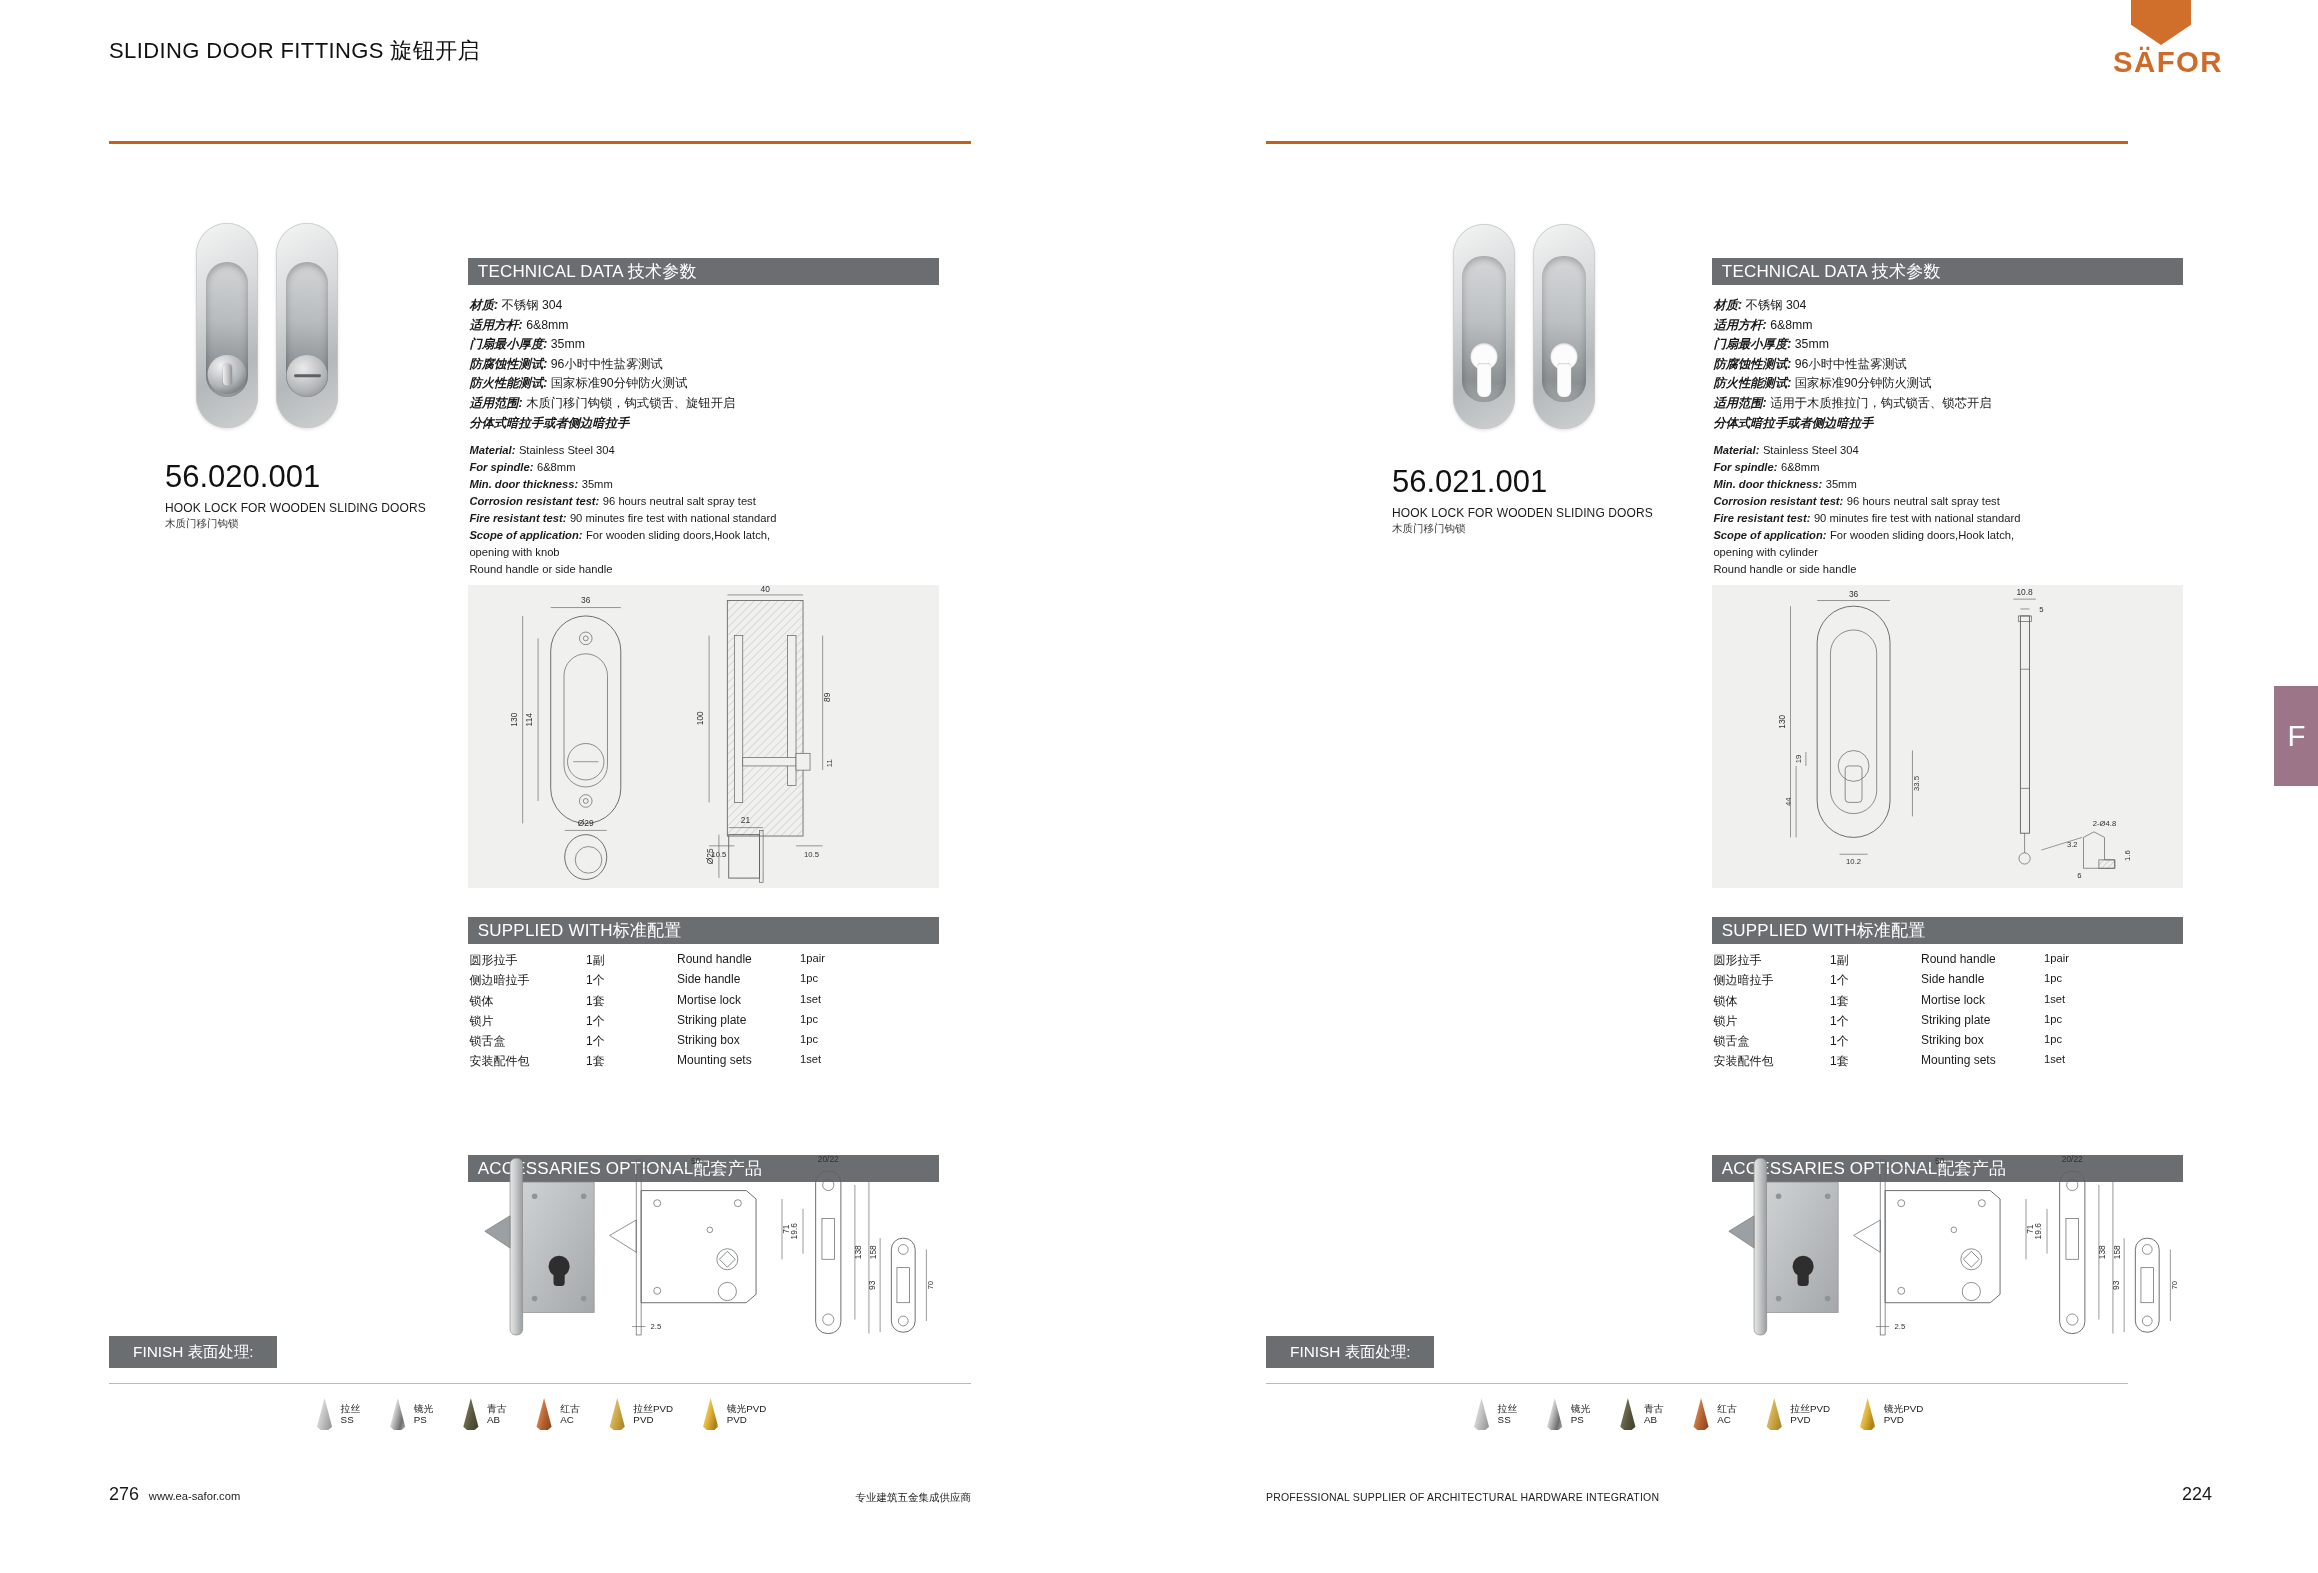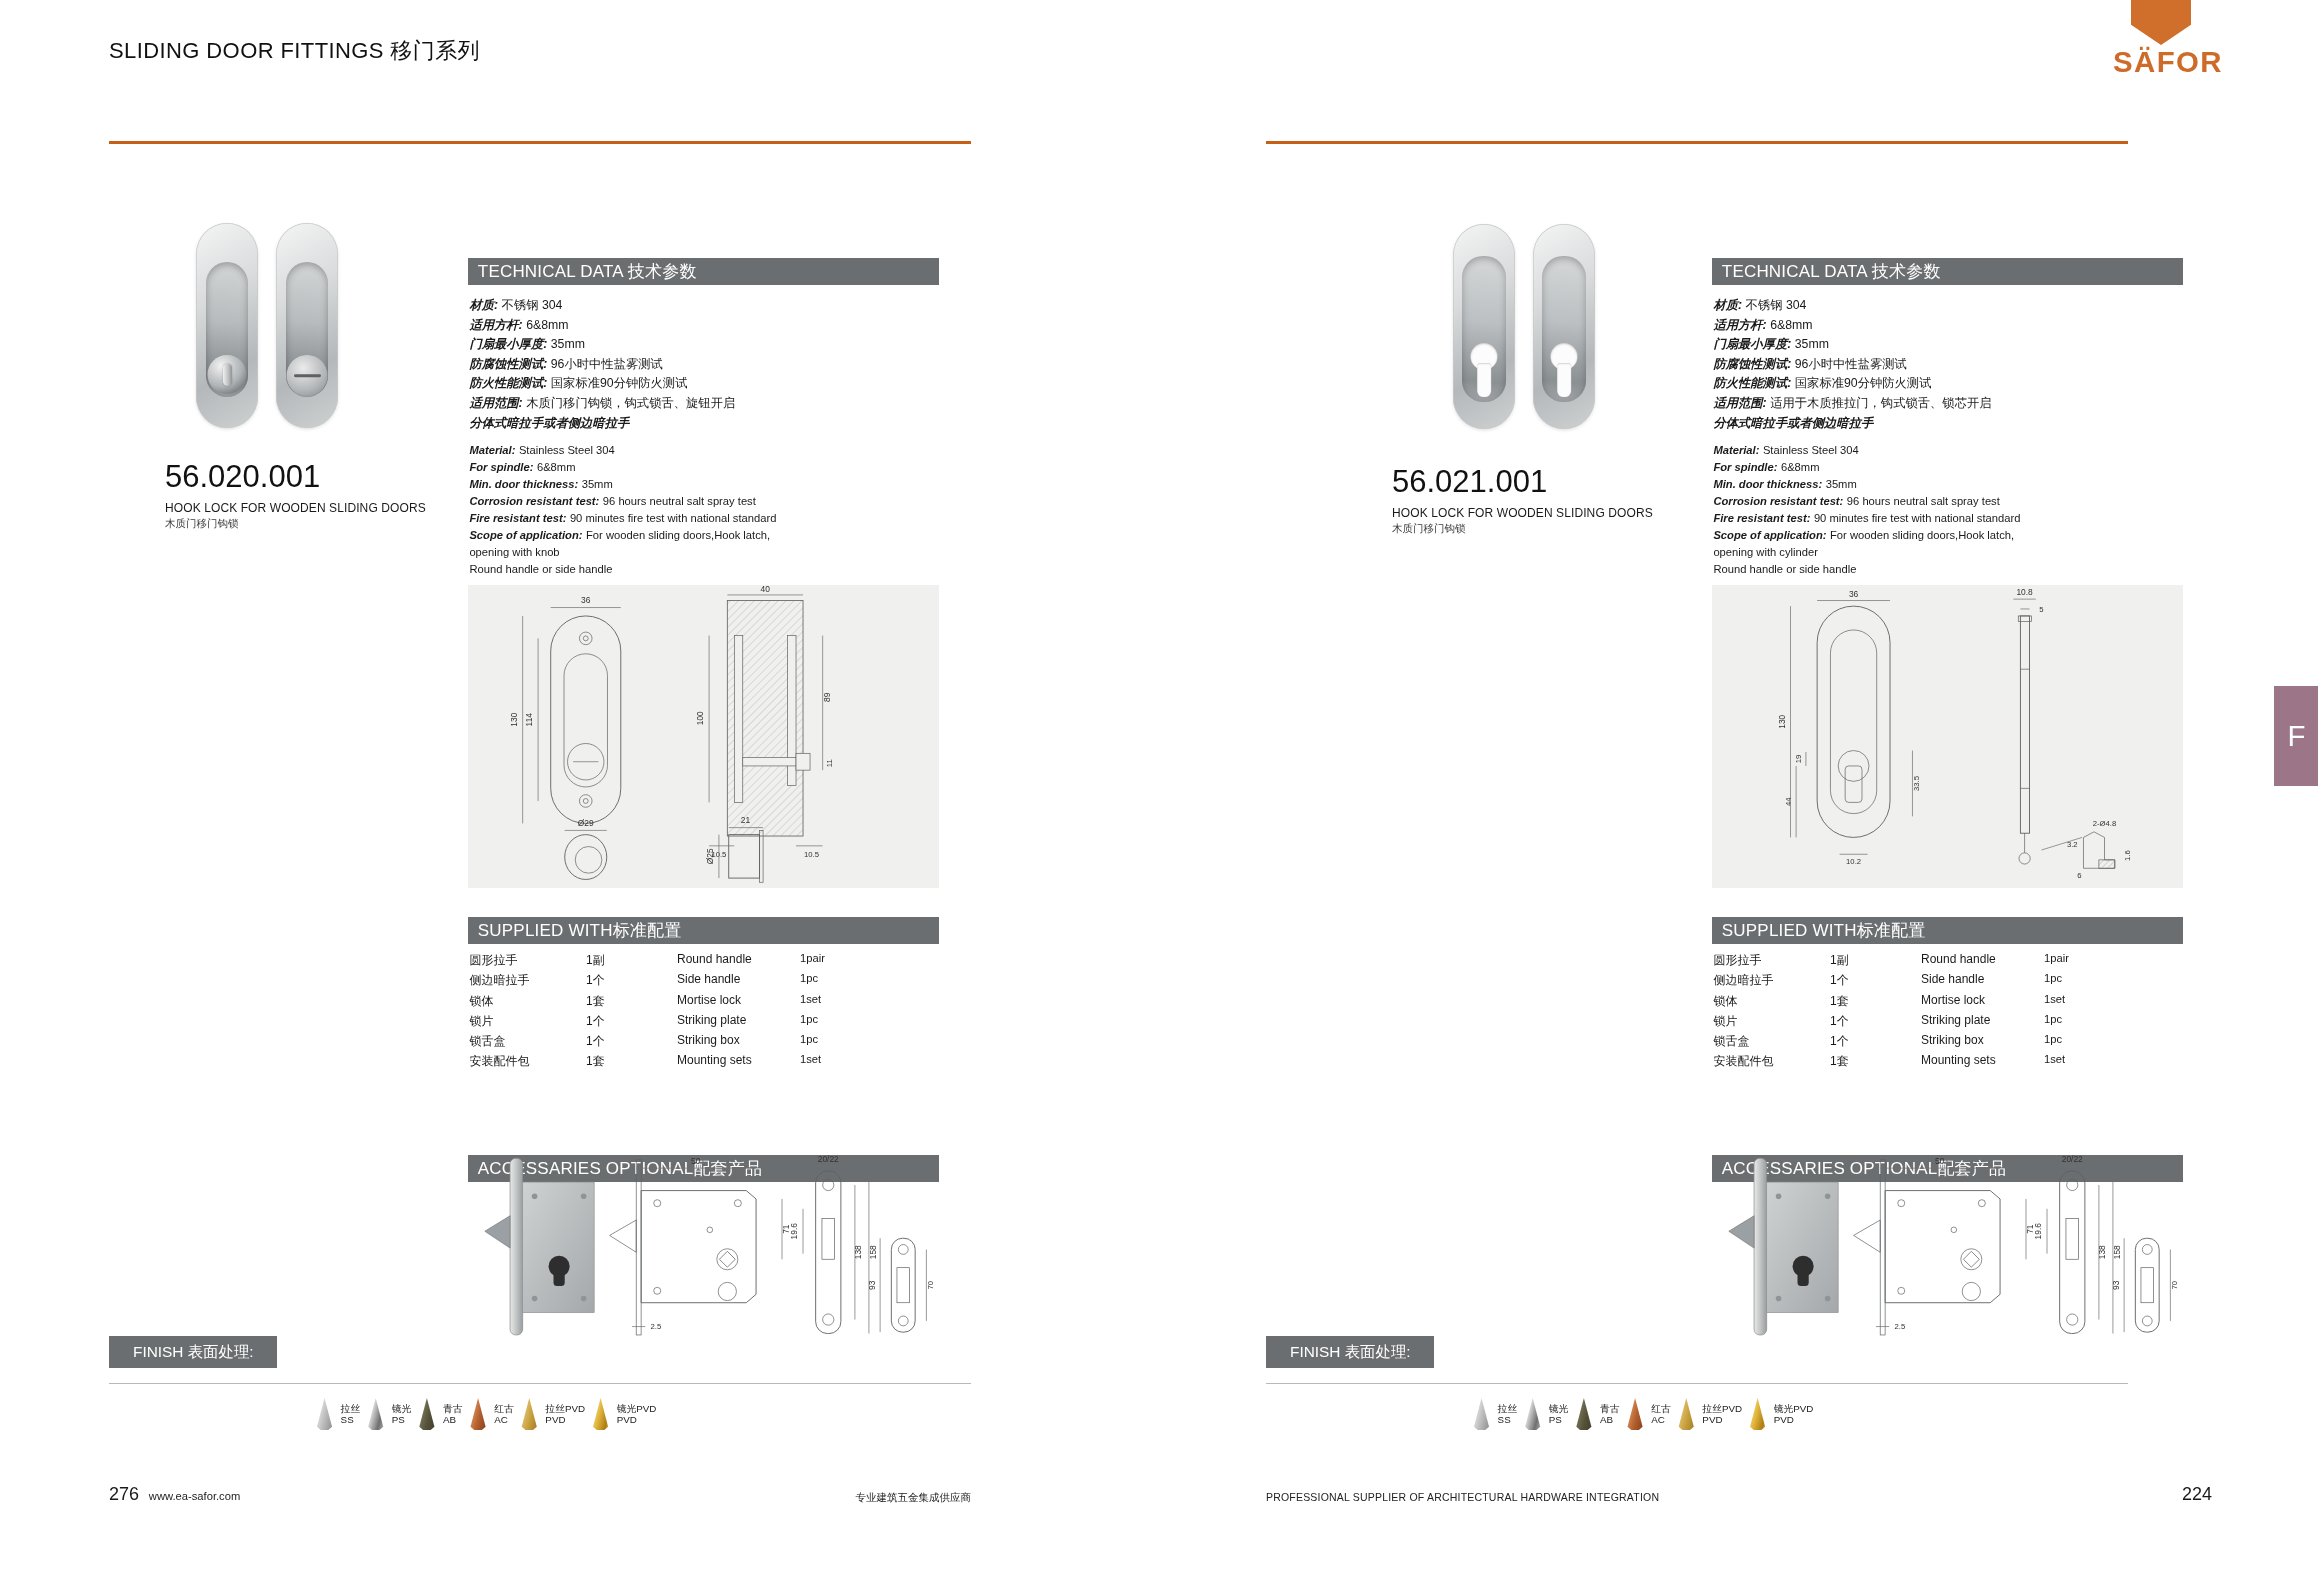--- a/index.html
+++ b/index.html
@@ -71,37 +71,37 @@
   .dts{font-size:11px;fill:#333;text-anchor:middle;}
   
   .suptable{position:absolute;left:0;top:952px;width:471px;}
   .suprow{position:relative;height:20.3px;font-size:12px;}
   .suprow span{position:absolute;top:0;text-align:center;}
   .sc1{left:1.4px;} .sc2{left:118px;} .sc3{left:209px;} .sc4{left:332px;font-size:11.2px;top:1.4px;}
   
   .finish-line{top:1383px;width:862px;height:0.7px;background:#b9b9b9;}
   .finish-label{top:1336px;width:168px;height:32px;background:#6b6e70;color:#fff;font-size:15.4px;
     line-height:32px;padding-left:24px;box-sizing:border-box;}
-  .finish-items{top:1397px;height:34px;display:flex;gap:5px;align-items:center;}
+  .finish-items{top:1397px;height:34px;display:flex;gap:27px;align-items:center;}
   .fitem{display:flex;align-items:center;gap:5.6px;}
   .cone{width:21px;height:32px;-webkit-clip-path:polygon(50% 0,86% 90%,68% 100%,32% 100%,14% 90%);
     clip-path:polygon(50% 0,86% 90%,68% 100%,32% 100%,14% 90%);}
   .flabel{font-size:9.8px;line-height:11.2px;color:#222;}
   
   .foot-left{left:109px;top:1484px;display:flex;align-items:baseline;gap:9.8px;}
   .foot-left .num{font-size:18px;}
   .foot-left .site{font-size:11.2px;color:#222;}
   .foot-cn{left:726px;top:1491px;width:245px;text-align:right;font-size:10.5px;color:#222;}
   .foot-en{left:1266px;top:1491px;font-size:10.5px;letter-spacing:0.2px;color:#222;}
   .foot-num-r{left:2072px;top:1484px;width:140px;text-align:right;font-size:18px;}
 </style>
 </head>
 <body>
 
-<div class="abs page-title">SLIDING DOOR FITTINGS 移门系列</div>
+<div class="abs page-title">SLIDING DOOR FITTINGS 旋钮开启</div>
 <div class="abs rule rule-left"></div>
 <div class="abs rule rule-right"></div>
 <div class="abs logo-mark"></div>
 <div class="abs logo-text">SÄFOR</div>
 <div class="abs side-tab">F</div>
 
 <div class="abs photos" style="left:196px;top:223px;">
   <div class="handle">
     <div class="recess"></div>
     <div class="knob sphere">

